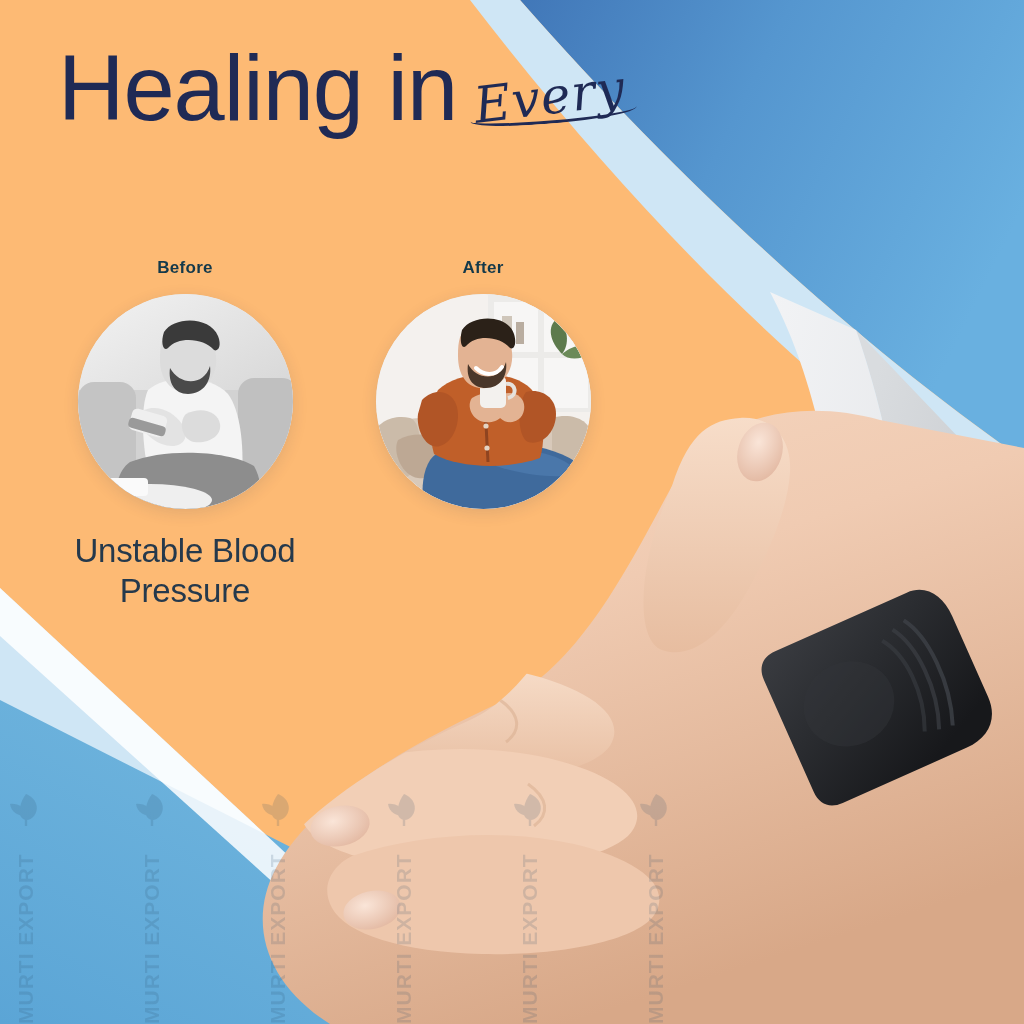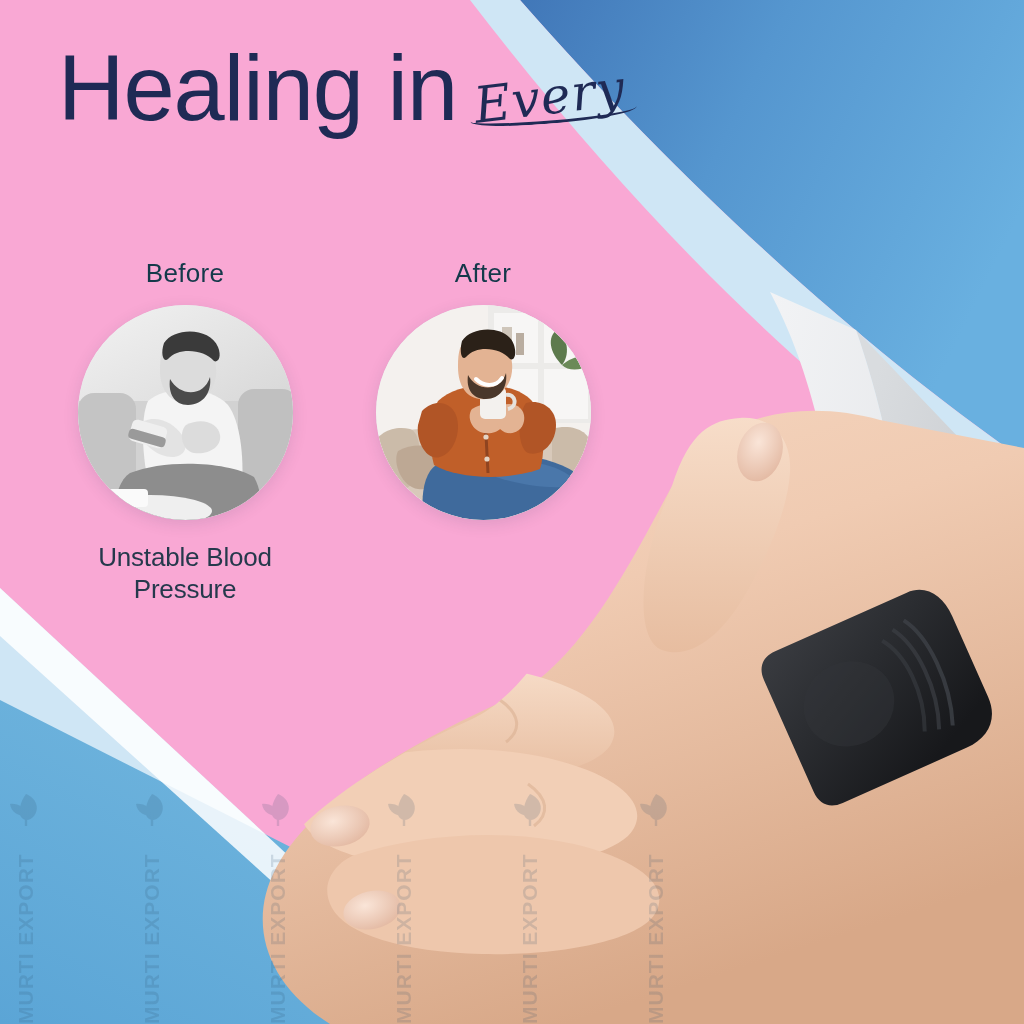--- a/index.html
+++ b/index.html
@@ -1,18 +1,18 @@
 <!DOCTYPE html>
 <html><head>
 <meta charset="utf-8">
 <style>
   html,body{margin:0;padding:0;background:#fff;}
   body{width:1024px;height:1024px;overflow:hidden;font-family:"Liberation Sans",sans-serif;}
 
-  #poster{position:relative;width:1024px;height:1024px;overflow:hidden;background:#f9a8d4;}
+  #poster{position:relative;width:1024px;height:1024px;overflow:hidden;background:#fdba74;}
 
   
   .bg-layer{position:absolute;inset:0;overflow:hidden;}
   .bg-svg{position:absolute;inset:0;width:1024px;height:1024px;display:block;}
 
   
   .headline{position:absolute;left:58px;top:44px;width:700px;z-index:6;}
   .hl-row{display:flex;align-items:flex-start;gap:14px;}
   .hl-line1{font-size:92px;line-height:0.96;font-weight:400;color:#1f2a55;
             letter-spacing:-1px;white-space:nowrap;}
@@ -22,27 +22,27 @@
   .hl-script::after{content:"";position:absolute;left:-6px;right:-10px;bottom:2px;
              height:16px;border-bottom:3px solid #1f2a55;
              border-radius:0 0 60% 40%;transform:rotate(3deg);}
   .hl-line2{font-size:92px;line-height:1.02;font-weight:400;color:#1f2a55;
             letter-spacing:-1px;margin-top:-6px;}
 
   
   .ba-wrap{position:absolute;left:60px;top:258px;width:580px;z-index:6;
            display:flex;gap:48px;}
   .ba-col{width:250px;display:flex;flex-direction:column;align-items:center;}
-  .ba-label{font-size:26px;font-weight:normal;color:#14394a;letter-spacing:0.3px;
+  .ba-label{font-size:17px;font-weight:bold;color:#14394a;letter-spacing:0.3px;
             margin-bottom:16px;}
   .ba-col.after .ba-label{margin-left:0;}
   .circle{width:215px;height:215px;border-radius:50%;overflow:hidden;position:relative;
           box-shadow:0 4px 16px rgba(30,50,80,.12);background:#e9eaec;}
   .circle svg{display:block;width:215px;height:215px;}
-  .ba-caption{margin-top:22px;font-size:26px;line-height:1.22;color:#25394c;
+  .ba-caption{margin-top:22px;font-size:33px;line-height:1.22;color:#25394c;
               text-align:center;letter-spacing:-.2px;}
 
   
   .hand-layer{position:absolute;inset:0;z-index:4;}
 
   
   .wm-layer{position:absolute;left:0;bottom:0;width:1024px;height:300px;z-index:7;
             opacity:.16;pointer-events:none;}
   .wm-row{position:absolute;bottom:0;left:0;display:flex;gap:86px;padding-left:6px;}
   .wm-unit{display:flex;flex-direction:column;align-items:center;}

